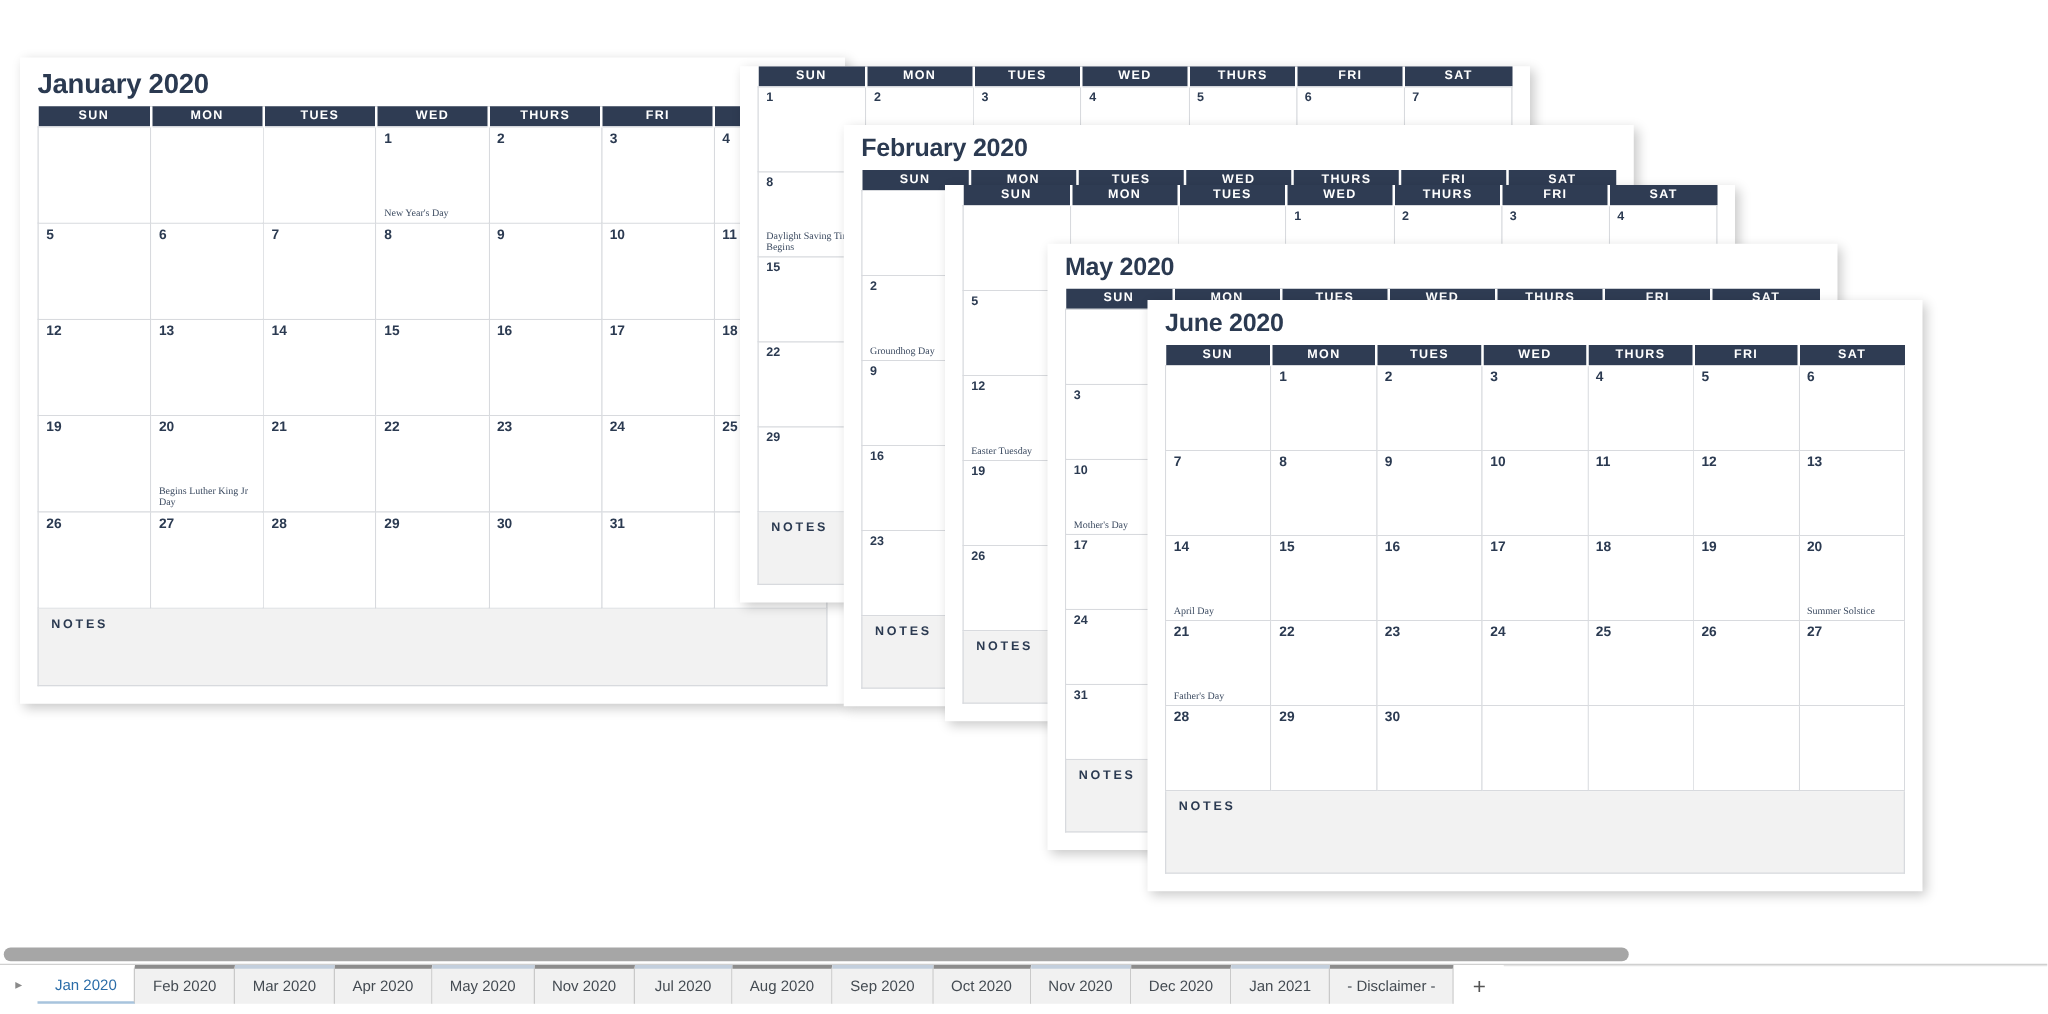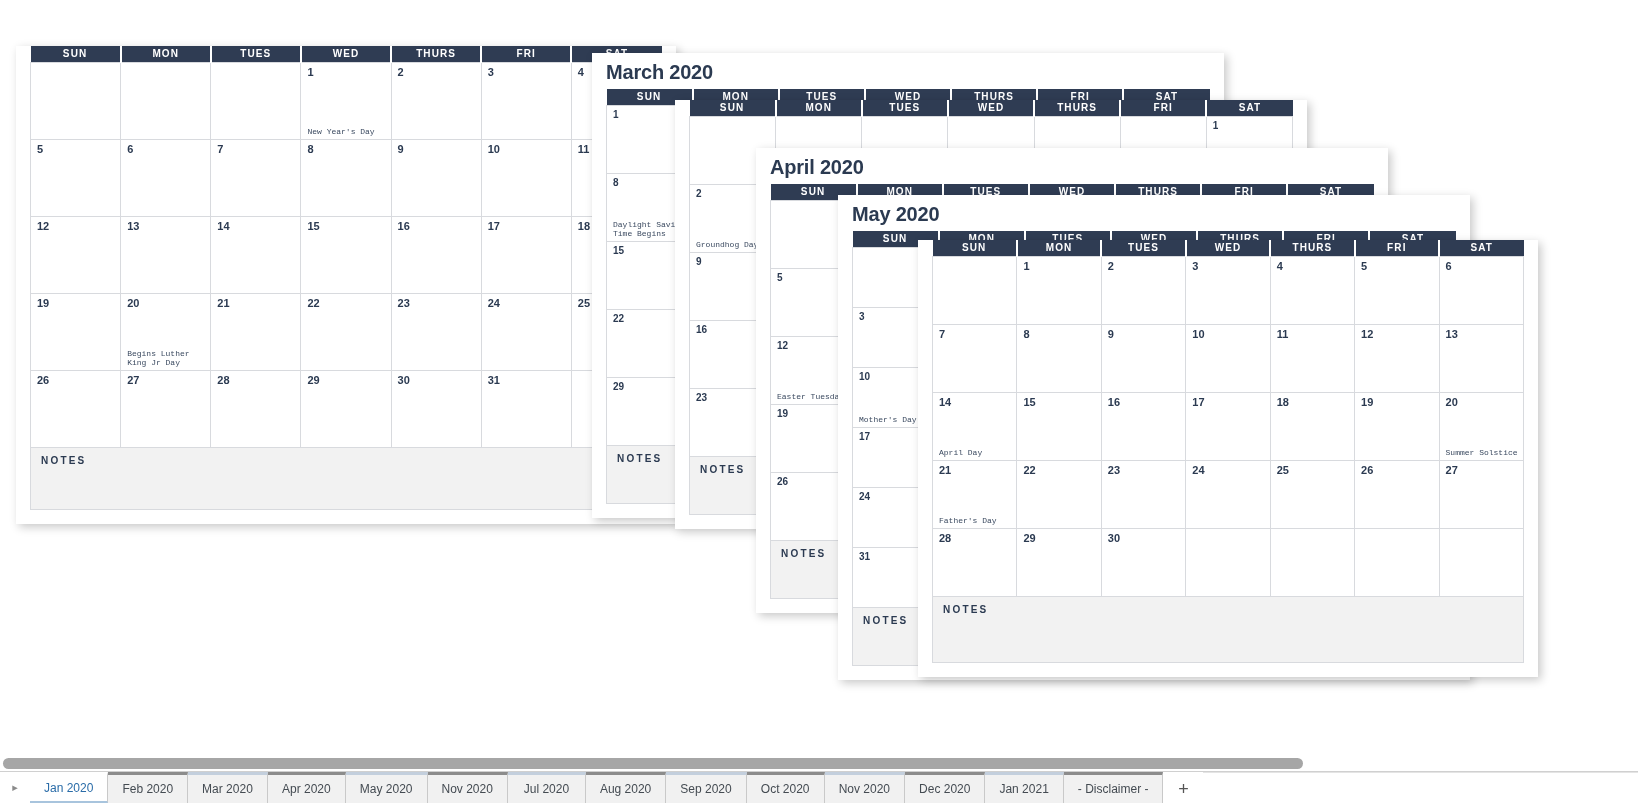--- a/index.html
+++ b/index.html
@@ -53,21 +53,21 @@
     position: relative;
     background: #ffffff;
   }
   td .dnum {
     font-size: 11px; font-weight: bold; color: #2b3a51;
     line-height: 12px; display: block;
   }
   td .hol {
     position: absolute; left: 6px; right: 3px; bottom: 3px;
     font-size: 8px; color: #3b4a60; line-height: 9px;
-    font-family: Liberation Mono, monospace;
+    font-family: Liberation Serif, serif;
   }
   td.blank { background: #d6dce5; }
   .notes {
     background: #f2f2f2;
     border: 1px solid #d8dade;
     border-top: none;
   }
   .notes-label {
     font-size: 10px; font-weight: bold; color: #2b3a51;
     letter-spacing: 2.2px; padding: 7px 0 0 10px;
@@ -112,20 +112,21 @@
   .tabbar-filler { flex: 1; height: 31px; background: #ffffff; border-top: 1px solid #e4e4e4;}
 </style>
 </head>
 <body>
 
 <div id="root">
 
 
   <div id="cal-layer">
       <div class="cal" style="left: 16px; top: 46px; width: 660px; z-index: 10;">
+        <div class="cal-title" style="padding-left: 14px; padding-top: 8px; font-size: 22px;">January 2020</div>
         <div style="padding: 0px 14px;">
           <table class="grid" style="width: 632px;">
             <thead>
               <tr>
                 <th>SUN</th>
                 <th>MON</th>
                 <th>TUES</th>
                 <th>WED</th>
                 <th>THURS</th>
                 <th>FRI</th>
@@ -245,21 +246,20 @@
             </tbody>
           </table>
         </div>
         <div style="padding: 0px 14px 14px;">
           <div class="notes" style="height: 62px;">
             <div class="notes-label">NOTES</div>
           </div>
         </div>
       </div>
       <div class="cal" style="left: 592px; top: 53px; width: 632px; z-index: 11;">
-        <div class="cal-title" style="padding-left: 14px; padding-top: 8px; font-size: 20px;">March 2020</div>
         <div style="padding: 0px 14px;">
           <table class="grid" style="width: 604px;">
             <thead>
               <tr>
                 <th>SUN</th>
                 <th>MON</th>
                 <th>TUES</th>
                 <th>WED</th>
                 <th>THURS</th>
                 <th>FRI</th>
@@ -379,20 +379,21 @@
             </tbody>
           </table>
         </div>
         <div style="padding: 0px 14px 14px;">
           <div class="notes" style="height: 58px;">
             <div class="notes-label">NOTES</div>
           </div>
         </div>
       </div>
       <div class="cal" style="left: 675px; top: 100px; width: 632px; z-index: 12;">
+        <div class="cal-title" style="padding-left: 14px; padding-top: 8px; font-size: 20px;">February 2020</div>
         <div style="padding: 0px 14px;">
           <table class="grid" style="width: 604px;">
             <thead>
               <tr>
                 <th>SUN</th>
                 <th>MON</th>
                 <th>TUES</th>
                 <th>WED</th>
                 <th>THURS</th>
                 <th>FRI</th>
@@ -507,21 +508,20 @@
             </tbody>
           </table>
         </div>
         <div style="padding: 0px 14px 14px;">
           <div class="notes" style="height: 58px;">
             <div class="notes-label">NOTES</div>
           </div>
         </div>
       </div>
       <div class="cal" style="left: 756px; top: 148px; width: 632px; z-index: 13;">
-        <div class="cal-title" style="padding-left: 14px; padding-top: 8px; font-size: 20px;">April 2020</div>
         <div style="padding: 0px 14px;">
           <table class="grid" style="width: 604px;">
             <thead>
               <tr>
                 <th>SUN</th>
                 <th>MON</th>
                 <th>TUES</th>
                 <th>WED</th>
                 <th>THURS</th>
                 <th>FRI</th>
@@ -780,20 +780,21 @@
             </tbody>
           </table>
         </div>
         <div style="padding: 0px 14px 14px;">
           <div class="notes" style="height: 58px;">
             <div class="notes-label">NOTES</div>
           </div>
         </div>
       </div>
       <div class="cal" style="left: 918px; top: 240px; width: 620px; z-index: 15;">
+        <div class="cal-title" style="padding-left: 14px; padding-top: 8px; font-size: 20px;">June 2020</div>
         <div style="padding: 0px 14px;">
           <table class="grid" style="width: 592px;">
             <thead>
               <tr>
                 <th>SUN</th>
                 <th>MON</th>
                 <th>TUES</th>
                 <th>WED</th>
                 <th>THURS</th>
                 <th>FRI</th>

